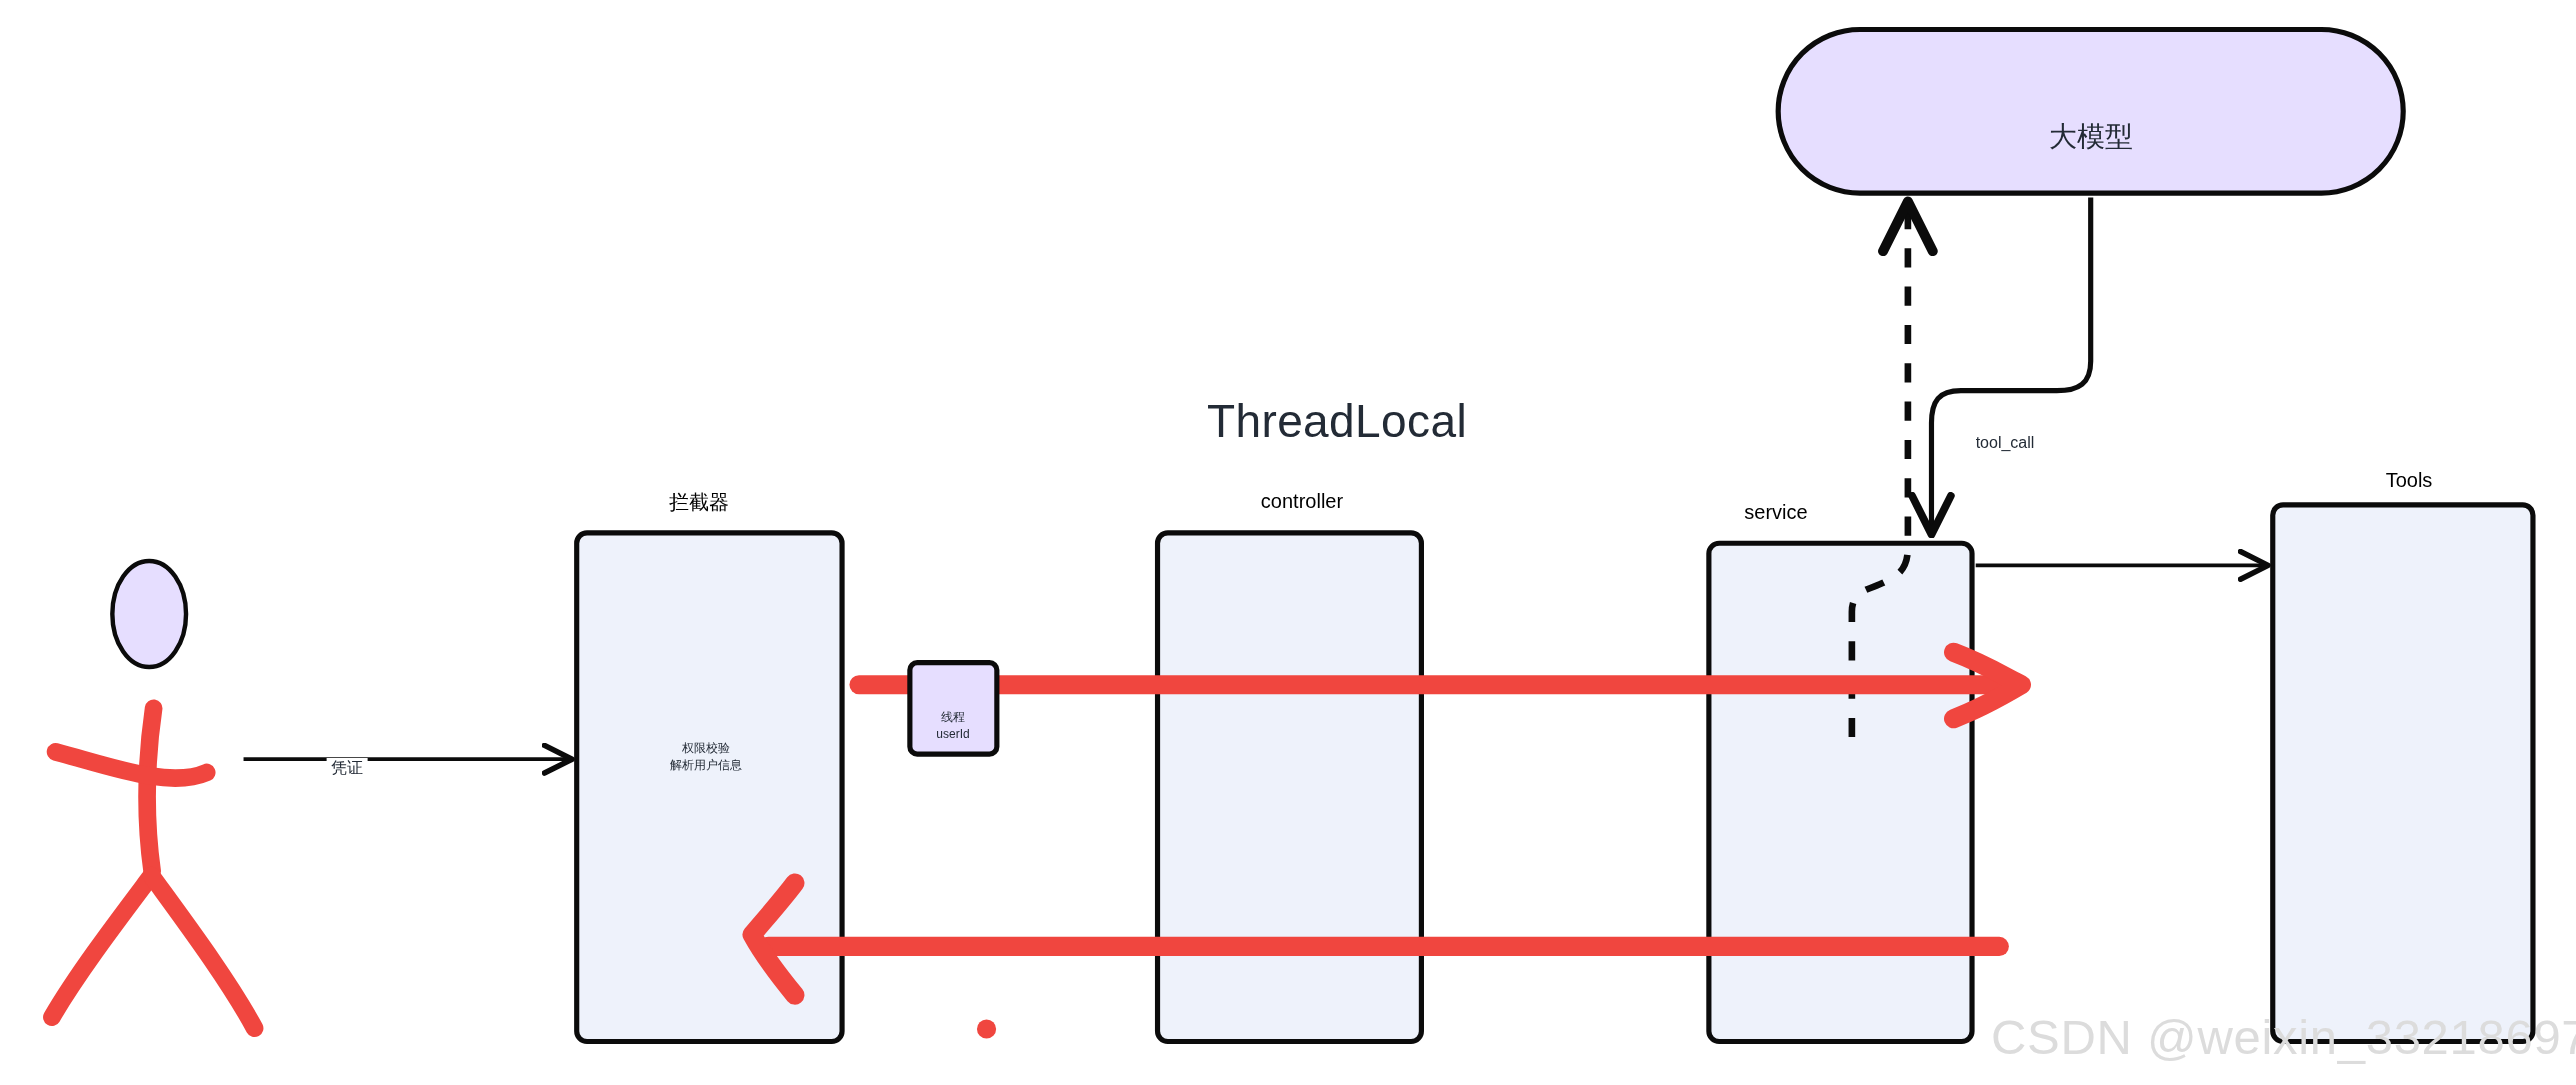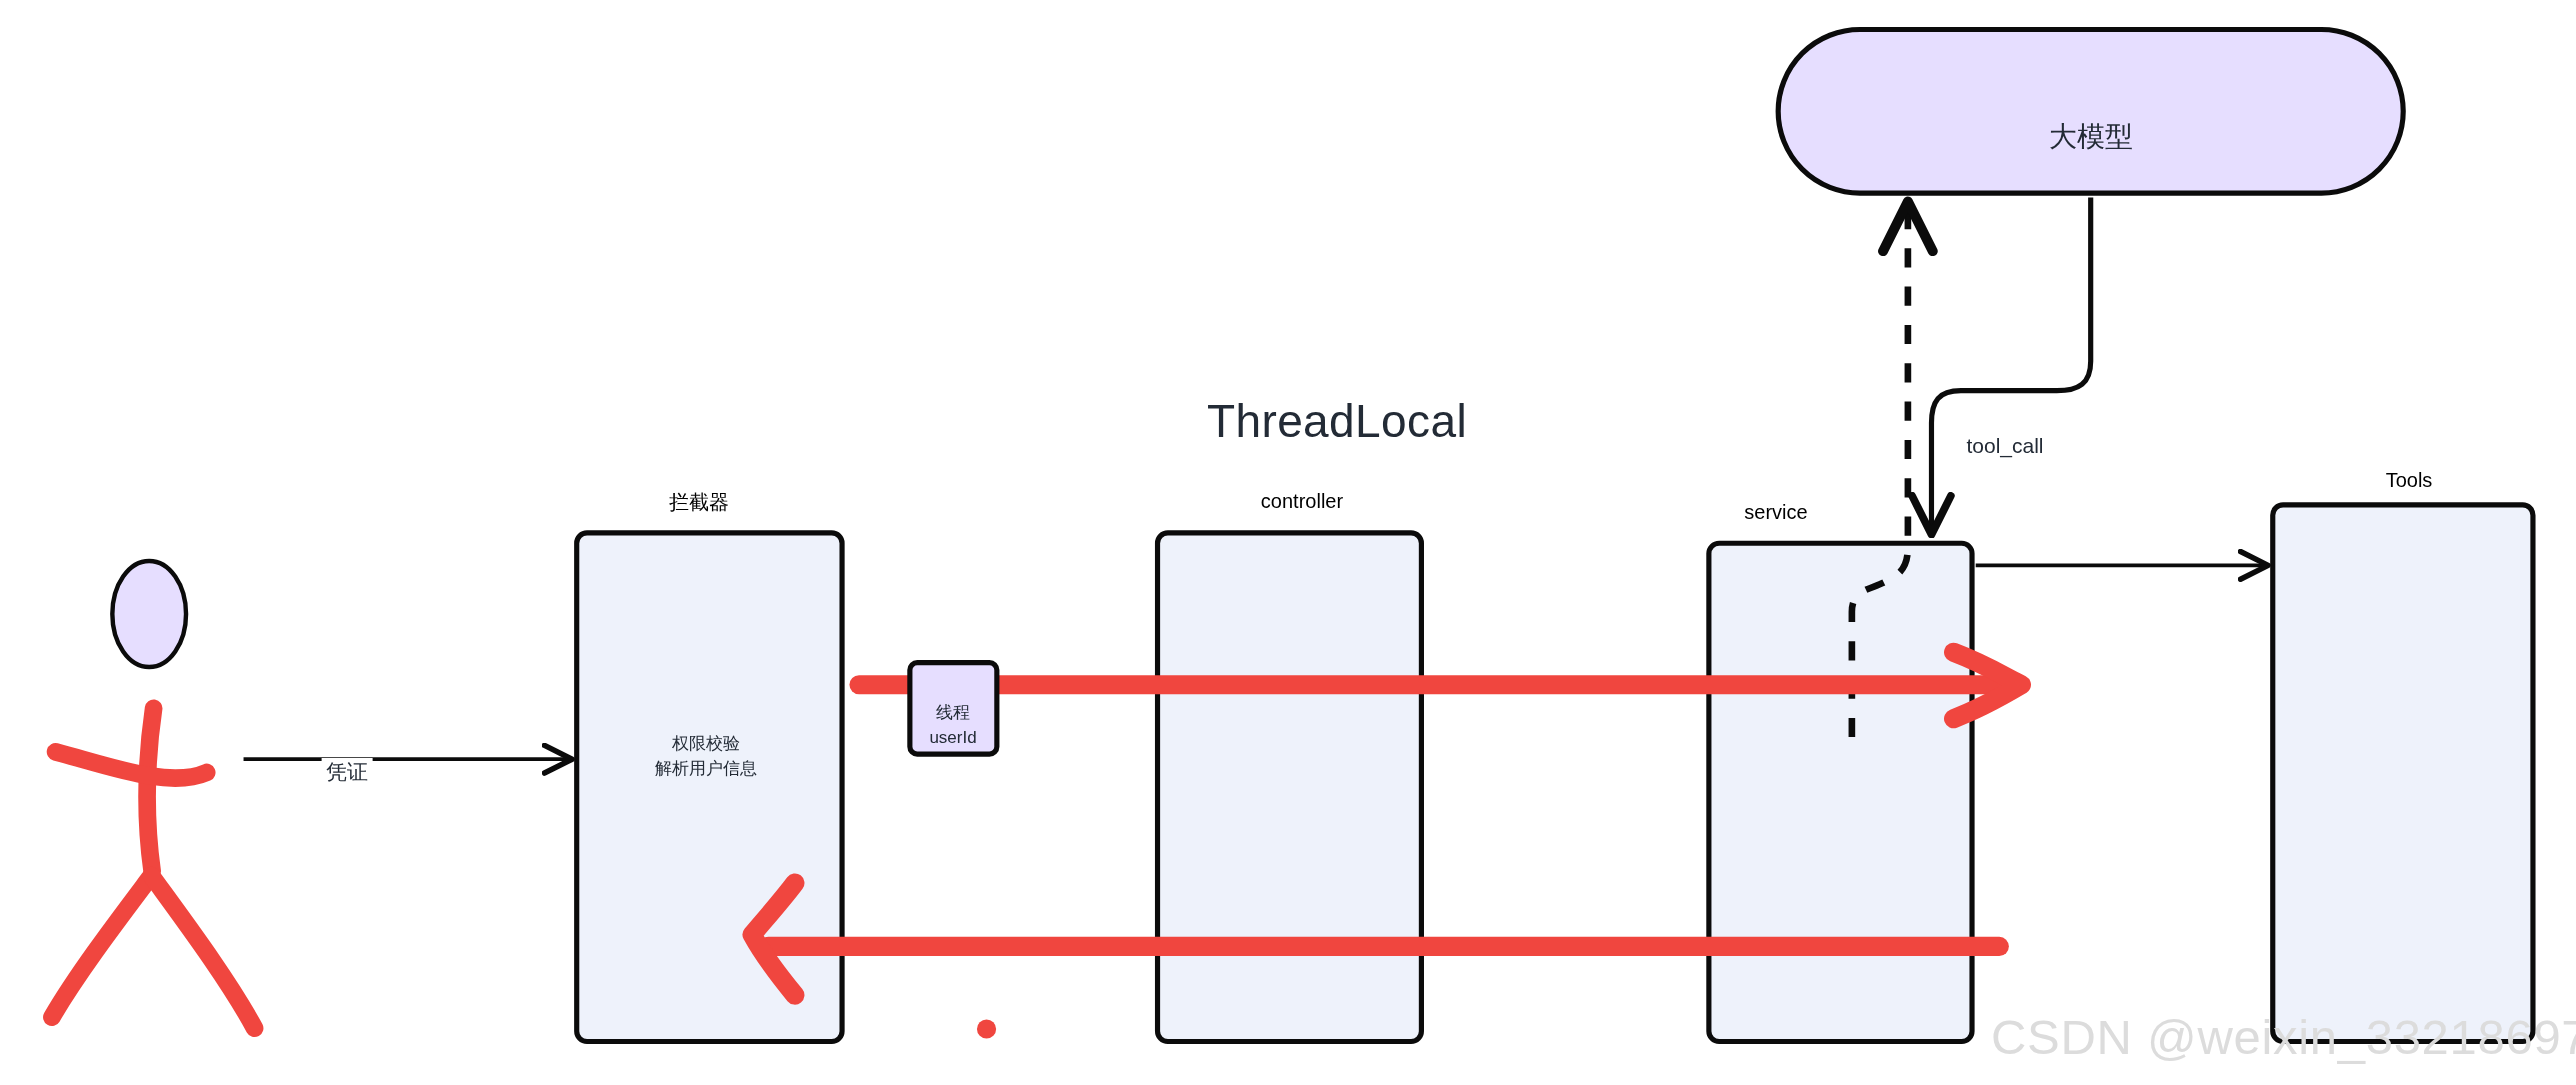--- a/index.html
+++ b/index.html
@@ -36,29 +36,29 @@
     transform: translateX(-50%);
   }
   .diagram-title {
     font-size: 46px;
     color: #232b36;
     text-align: center;
     transform: translateX(-50%);
     letter-spacing: 0.4px;
   }
   .edge-label {
-    font-size: 21px;
+    font-size: 16px;
     color: #232b36;
     text-align: center;
     transform: translateX(-50%);
     background: #ffffff;
     padding: 0 4.4px;
   }
   .inner-text {
-    font-size: 17px;
+    font-size: 12px;
     color: #232b36;
     text-align: center;
     transform: translate(-50%, -50%);
     line-height: 1.45;
   }
   .watermark {
     position: absolute;
     font-size: 49px;
     color: #dcdcdc;
     white-space: nowrap;

